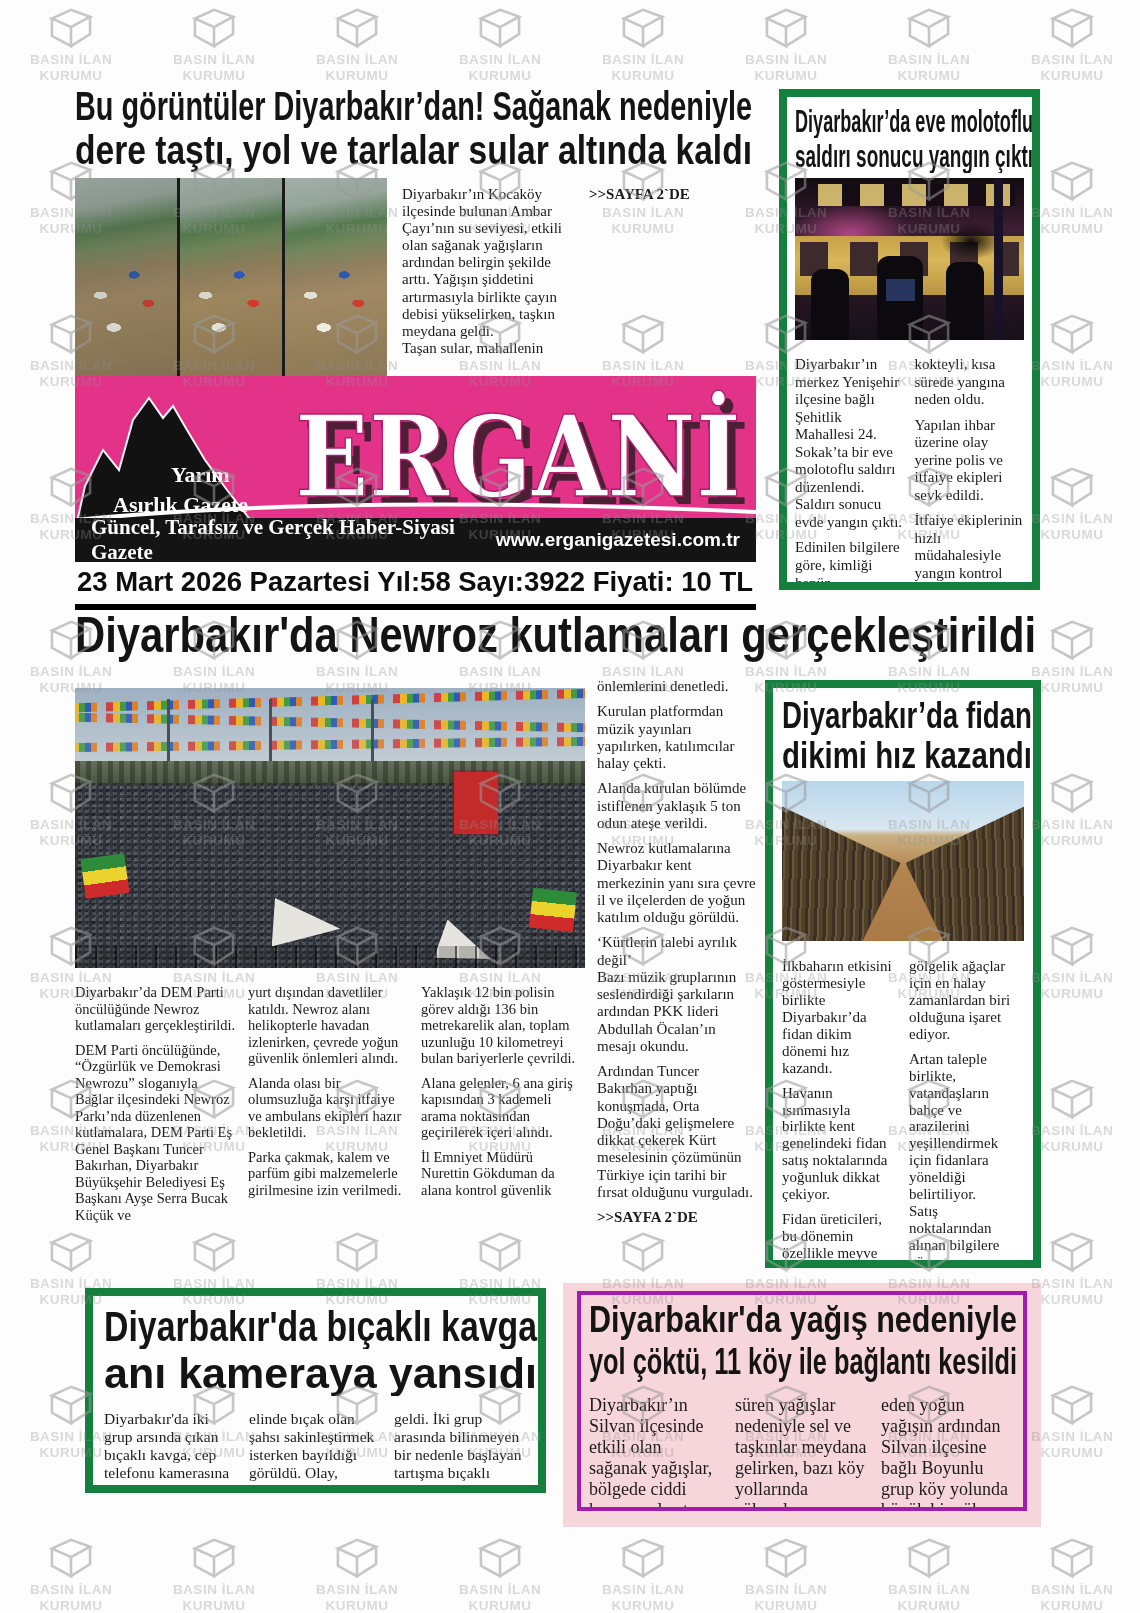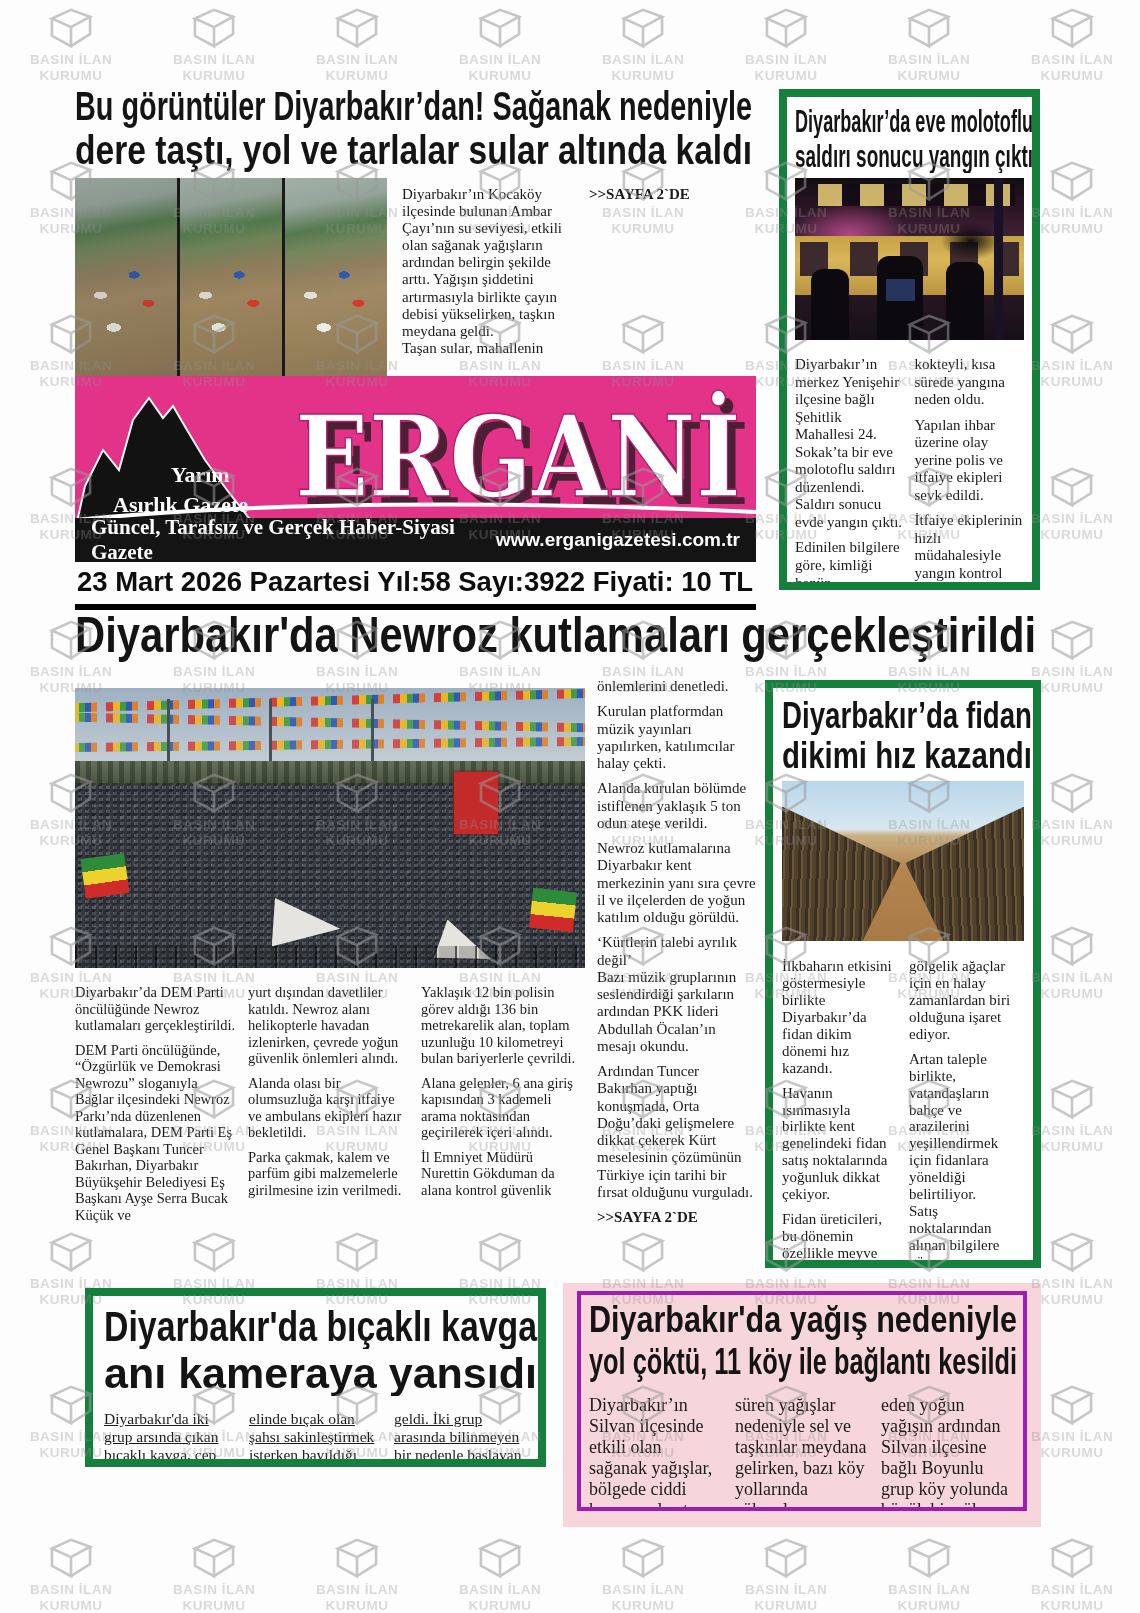--- a/index.html
+++ b/index.html
@@ -112,21 +112,21 @@
   .sap-l{position:absolute;left:0;top:16%;width:49%;height:84%;
       background:repeating-linear-gradient(92deg,#3a2f22 0 3px,#6a5739 3px 5px,#51402a 5px 9px);
       clip-path:polygon(0 0,100% 42%,68% 100%,0 100%);}
   .sap-r{position:absolute;right:0;top:16%;width:49%;height:84%;
       background:repeating-linear-gradient(88deg,#3a2f22 0 3px,#6a5739 3px 5px,#51402a 5px 9px);
       clip-path:polygon(0 42%,100% 0,100% 100%,32% 100%);}
   .art-fidan .cols{display:flex;gap:12px;margin-top:9px;}
   .art-fidan .col{width:115px;font-size:15px;line-height:1.13;}
 
   
-  .art-kavga{left:85px;top:1288px;width:461px;height:179px;padding:6px 11px;background:#fefdfd;text-decoration:underline;}
+  .art-kavga{left:85px;top:1288px;width:461px;height:205px;padding:6px 11px;background:#fefdfd;}
   .art-kavga .cols{display:flex;gap:12px;margin-top:6px;}
   .art-kavga .col{width:137px;font-size:15.5px;line-height:1.17;}
 
   
   .art-yagis{left:563px;top:1283px;width:478px;height:244px;background:var(--highlight-pink,#f7d6db);}
   .yagis-inner{position:absolute;left:14px;top:8px;right:14px;bottom:16px;
       border:4px solid #a21caf;padding:3px 8px;box-sizing:border-box;overflow:hidden;}
   .art-yagis .cols{display:flex;gap:12px;margin-top:5px;}
   .art-yagis .col{width:137px;font-size:18px;line-height:1.17;}
 </style>

